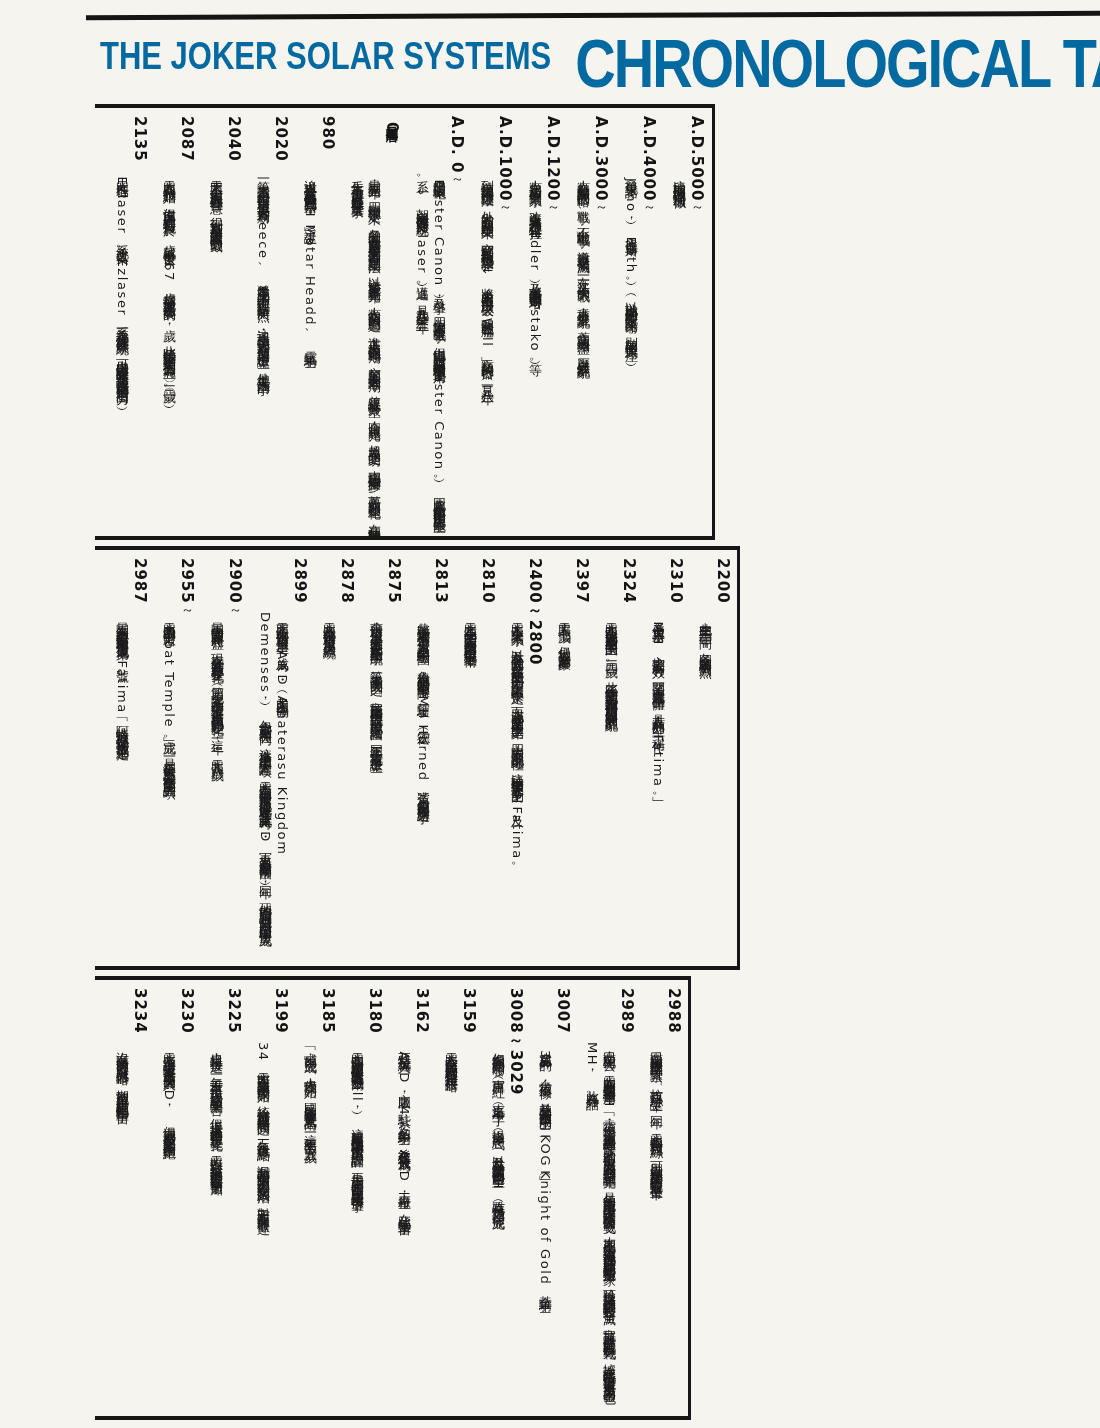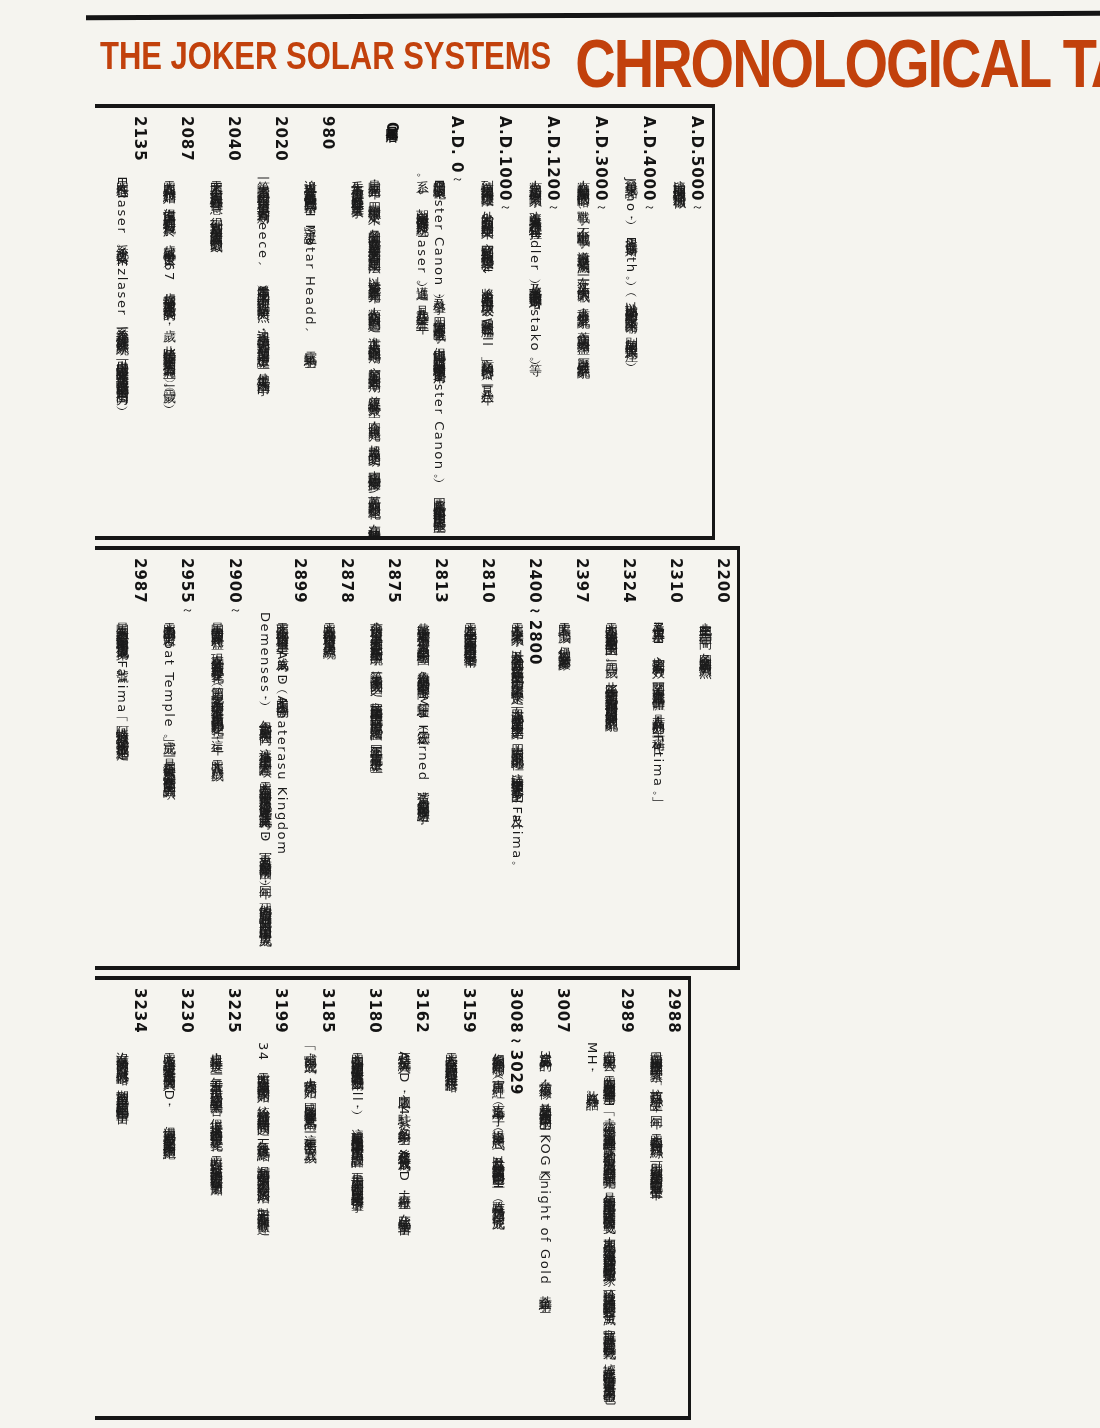--- a/index.html
+++ b/index.html
@@ -13,21 +13,21 @@
   }
   .top-rule {
     position:absolute; left:86px; right:0; top:13px; height:5px;
     background:#151515; transform:rotate(-0.25deg);
   }
   .titlebar {
     height:104px;
     padding:24px 8px 0 100px;
     display:flex; align-items:flex-start; gap:24px;
     font-family:"Liberation Sans", sans-serif;
-    font-weight:bold; color:#c2410c;
+    font-weight:bold; color:#0369a1;
     white-space:nowrap;
   }
   .title-left  { font-size:31px; margin-top:10px; transform:scaleY(1.25); transform-origin:top left; letter-spacing:0; }
   .title-right { font-size:56px; transform:scaleY(1.22); transform-origin:top left; letter-spacing:-2px; }
   #bands { margin-left:95px; width:992px; }
   .band {
     writing-mode:vertical-rl;
     border-top:4px solid #161616;
     border-bottom:4px solid #161616;
     border-right:3px solid #161616;

